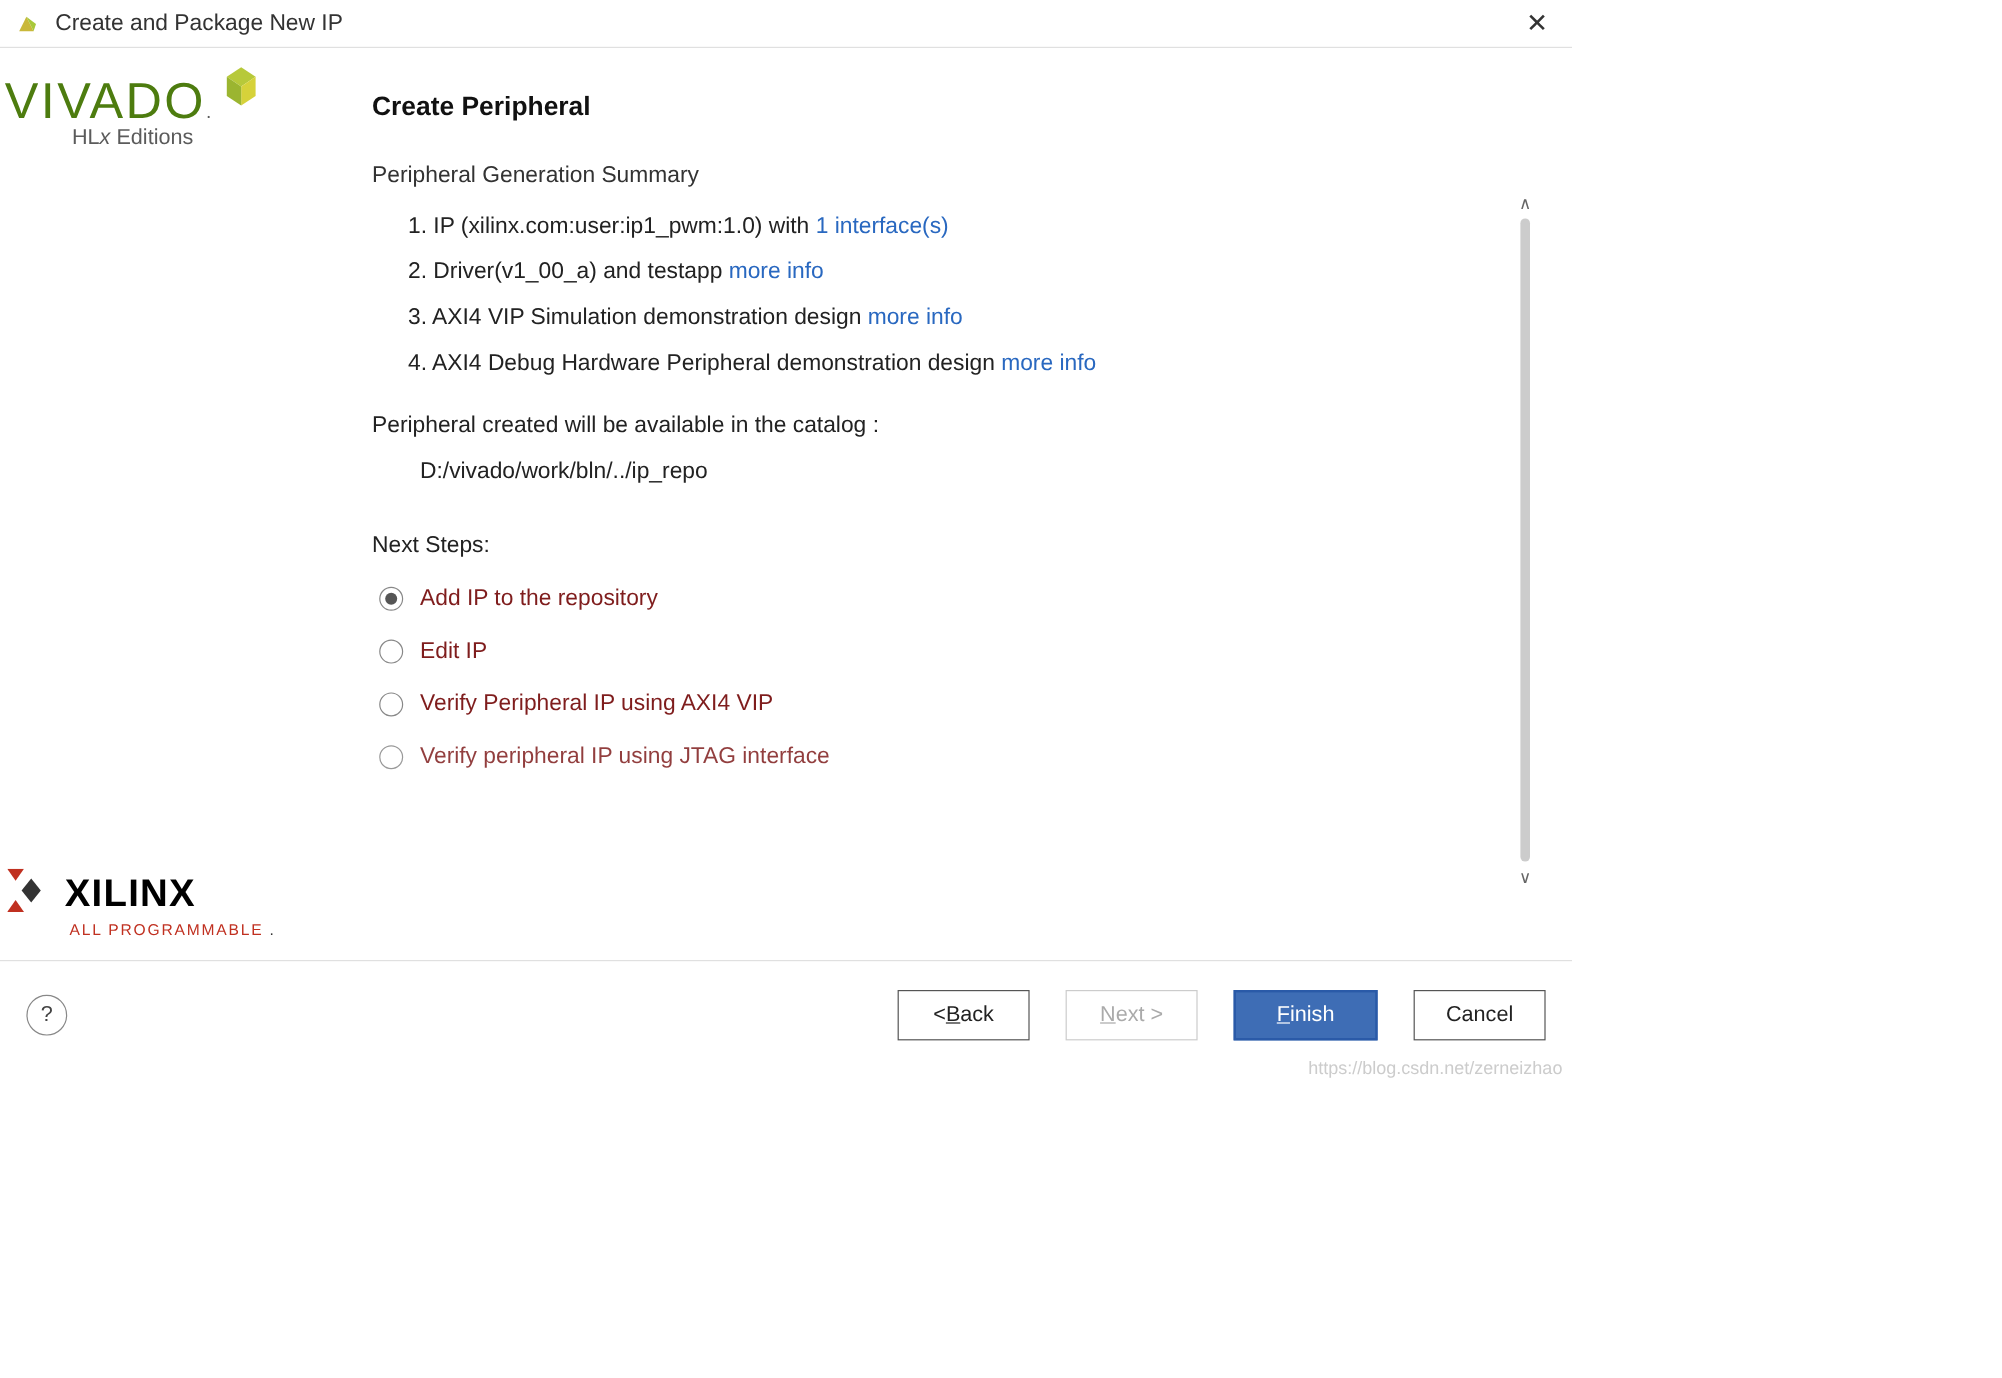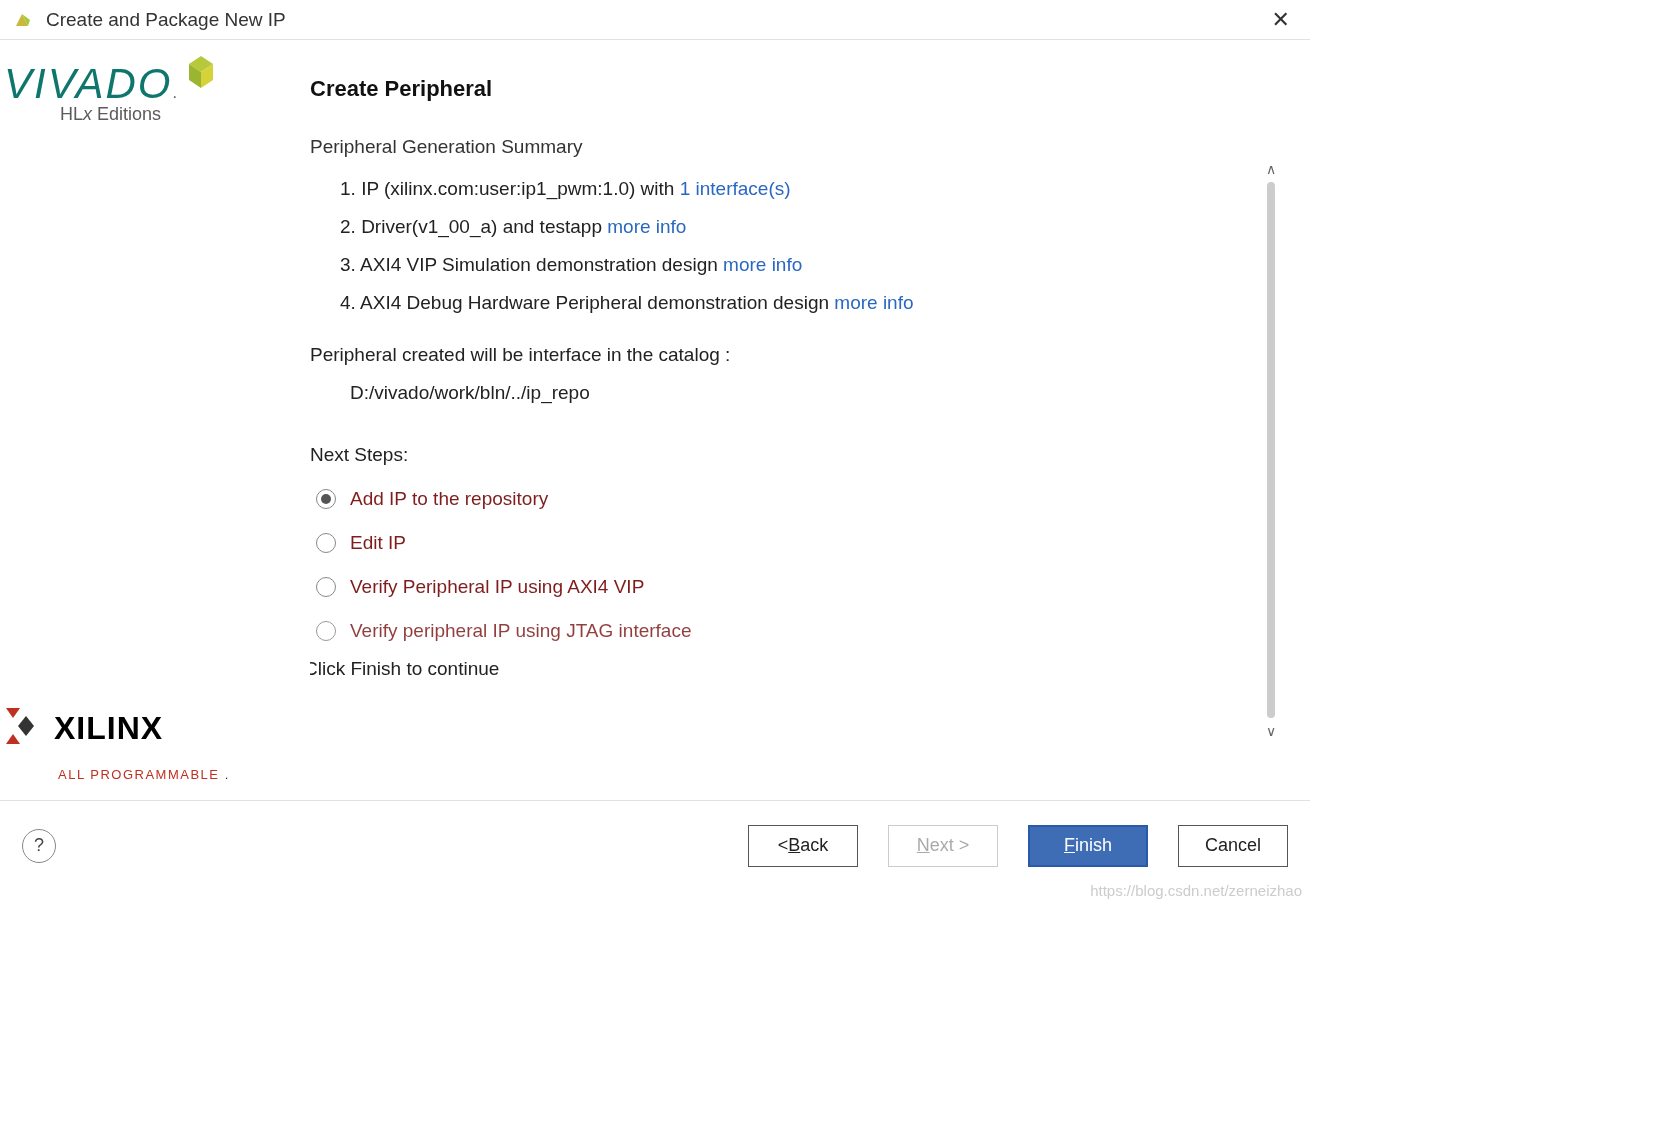--- a/index.html
+++ b/index.html
@@ -41,25 +41,24 @@
     .sidebar {
       width: 250px;
       display: flex;
       flex-direction: column;
       padding: 20px 0 12px 0;
     }
     .vivado-logo-block { padding-left: 4px; }
     .vivado-text {
       font-family: "Segoe UI Light", Arial, sans-serif;
       font-size: 42px;
-      color: #0f766e;
+      color: #4d7c0f;
       letter-spacing: 2px;
       font-weight: 300;
       display: inline-block;
-      font-style: italic;
     }
     .vivado-dot { color: #5b5b5b; }
     .vivado-leaf {
       display: inline-block;
       vertical-align: top;
       margin-left: -2px;
       margin-top: -6px;
     }
     .hlx-sub {
       font-size: 18px;
@@ -83,21 +82,21 @@
       font-size: 32px;
       font-weight: bold;
       color: #000;
       letter-spacing: 1px;
     }
     .allprog {
       font-size: 13px;
       color: #c03020;
       letter-spacing: 1.5px;
       padding-left: 52px;
-      margin-top: 19px;
+      margin-top: 2px;
     }
     .allprog .dot { color: #333; }
     .main {
       flex: 1;
       padding: 36px 20px 0 60px;
       position: relative;
     }
     .page-title {
       font-size: 22px;
       font-weight: bold;
@@ -313,21 +312,21 @@
           <span>2.</span> <span>Driver(v1_00_a) and testapp  </span><span class="link">more info</span>
         </div>
         <div class="num-item">
           <span>3.</span> <span>AXI4 VIP Simulation demonstration design  </span><span class="link">more info</span>
         </div>
         <div class="num-item">
           <span>4.</span> <span>AXI4 Debug Hardware Peripheral demonstration design  </span><span class="link">more info</span>
         </div>
       </div>
 
-      <div class="catalog-text">Peripheral created will be interface in the catalog :</div>
+      <div class="catalog-text">Peripheral created will be available in the catalog :</div>
       <div class="catalog-path">D:/vivado/work/bln/../ip_repo</div>
 
       <div class="nextsteps-head">Next Steps:</div>
       <div class="radio-group">
         <div class="radio-row">
           <span class="radio checked"></span>
           <span>Add IP to the repository</span>
         </div>
         <div class="radio-row">
           <span class="radio"></span>
@@ -335,21 +334,20 @@
         </div>
         <div class="radio-row">
           <span class="radio"></span>
           <span>Verify Peripheral IP using AXI4 VIP</span>
         </div>
         <div class="radio-row" style="opacity:0.85;">
           <span class="radio"></span>
           <span>Verify peripheral IP using JTAG interface</span>
         </div>
       </div>
-      <div class="click-finish">Click Finish to continue</div>
     </div>
 
     <div class="scrollbar-v">
       <span class="scroll-arrow">∧</span>
       <div class="scroll-track"></div>
       <span class="scroll-arrow">∨</span>
     </div>
   </div>
 
 </div>

